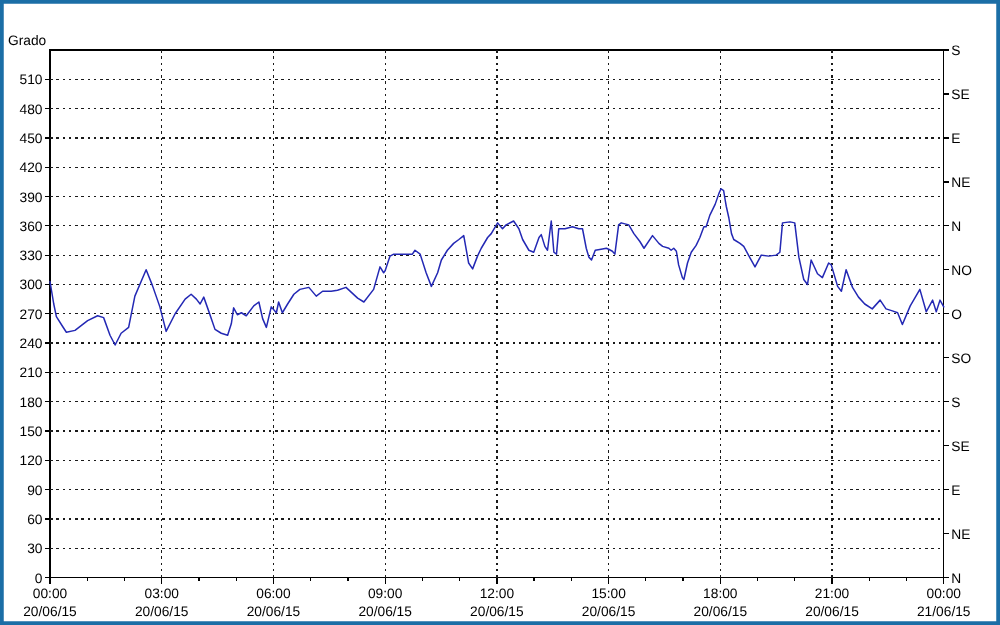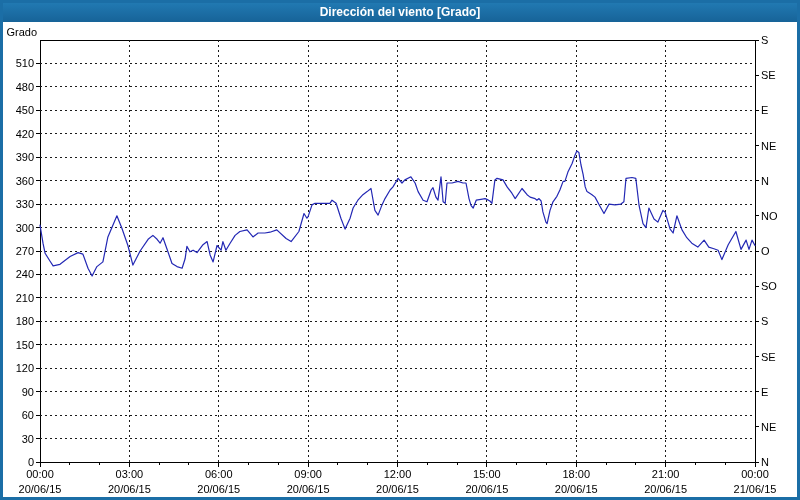--- a/index.html
+++ b/index.html
@@ -14,21 +14,20 @@
     text-align:center;line-height:19px;
     font-family:"Liberation Sans",sans-serif;
   }
   #chart{position:absolute;left:0;top:19px;}
   svg text{font-family:"Liberation Sans",sans-serif;font-size:11px;fill:#000;}
 </style>
 </head>
 <body>
 
 <div id="window">
-  <div id="titlebar">Dirección del viento [Grado]</div>
   <svg id="chart" width="794" height="475" xmlns="http://www.w3.org/2000/svg">
       <rect x="37" y="18" width="715" height="422" fill="#ffffff" stroke="#000000" stroke-width="1" shape-rendering="crispEdges"></rect>
       <line x1="37" y1="416.55555555555554" x2="752" y2="416.55555555555554" stroke="#1a1a1a" stroke-width="1" stroke-dasharray="2,3" shape-rendering="crispEdges"></line>
       <line x1="37" y1="393.1111111111111" x2="752" y2="393.1111111111111" stroke="#1a1a1a" stroke-width="1" stroke-dasharray="2,3" shape-rendering="crispEdges"></line>
       <line x1="37" y1="369.6666666666667" x2="752" y2="369.6666666666667" stroke="#1a1a1a" stroke-width="1" stroke-dasharray="2,3" shape-rendering="crispEdges"></line>
       <line x1="37" y1="346.22222222222223" x2="752" y2="346.22222222222223" stroke="#1a1a1a" stroke-width="1" stroke-dasharray="2,3" shape-rendering="crispEdges"></line>
       <line x1="37" y1="322.77777777777777" x2="752" y2="322.77777777777777" stroke="#1a1a1a" stroke-width="1" stroke-dasharray="2,3" shape-rendering="crispEdges"></line>
       <line x1="37" y1="299.33333333333337" x2="752" y2="299.33333333333337" stroke="#1a1a1a" stroke-width="1" stroke-dasharray="2,3" shape-rendering="crispEdges"></line>
       <line x1="37" y1="275.8888888888889" x2="752" y2="275.8888888888889" stroke="#1a1a1a" stroke-width="1" stroke-dasharray="2,3" shape-rendering="crispEdges"></line>
       <line x1="37" y1="252.44444444444446" x2="752" y2="252.44444444444446" stroke="#1a1a1a" stroke-width="1" stroke-dasharray="2,3" shape-rendering="crispEdges"></line>

